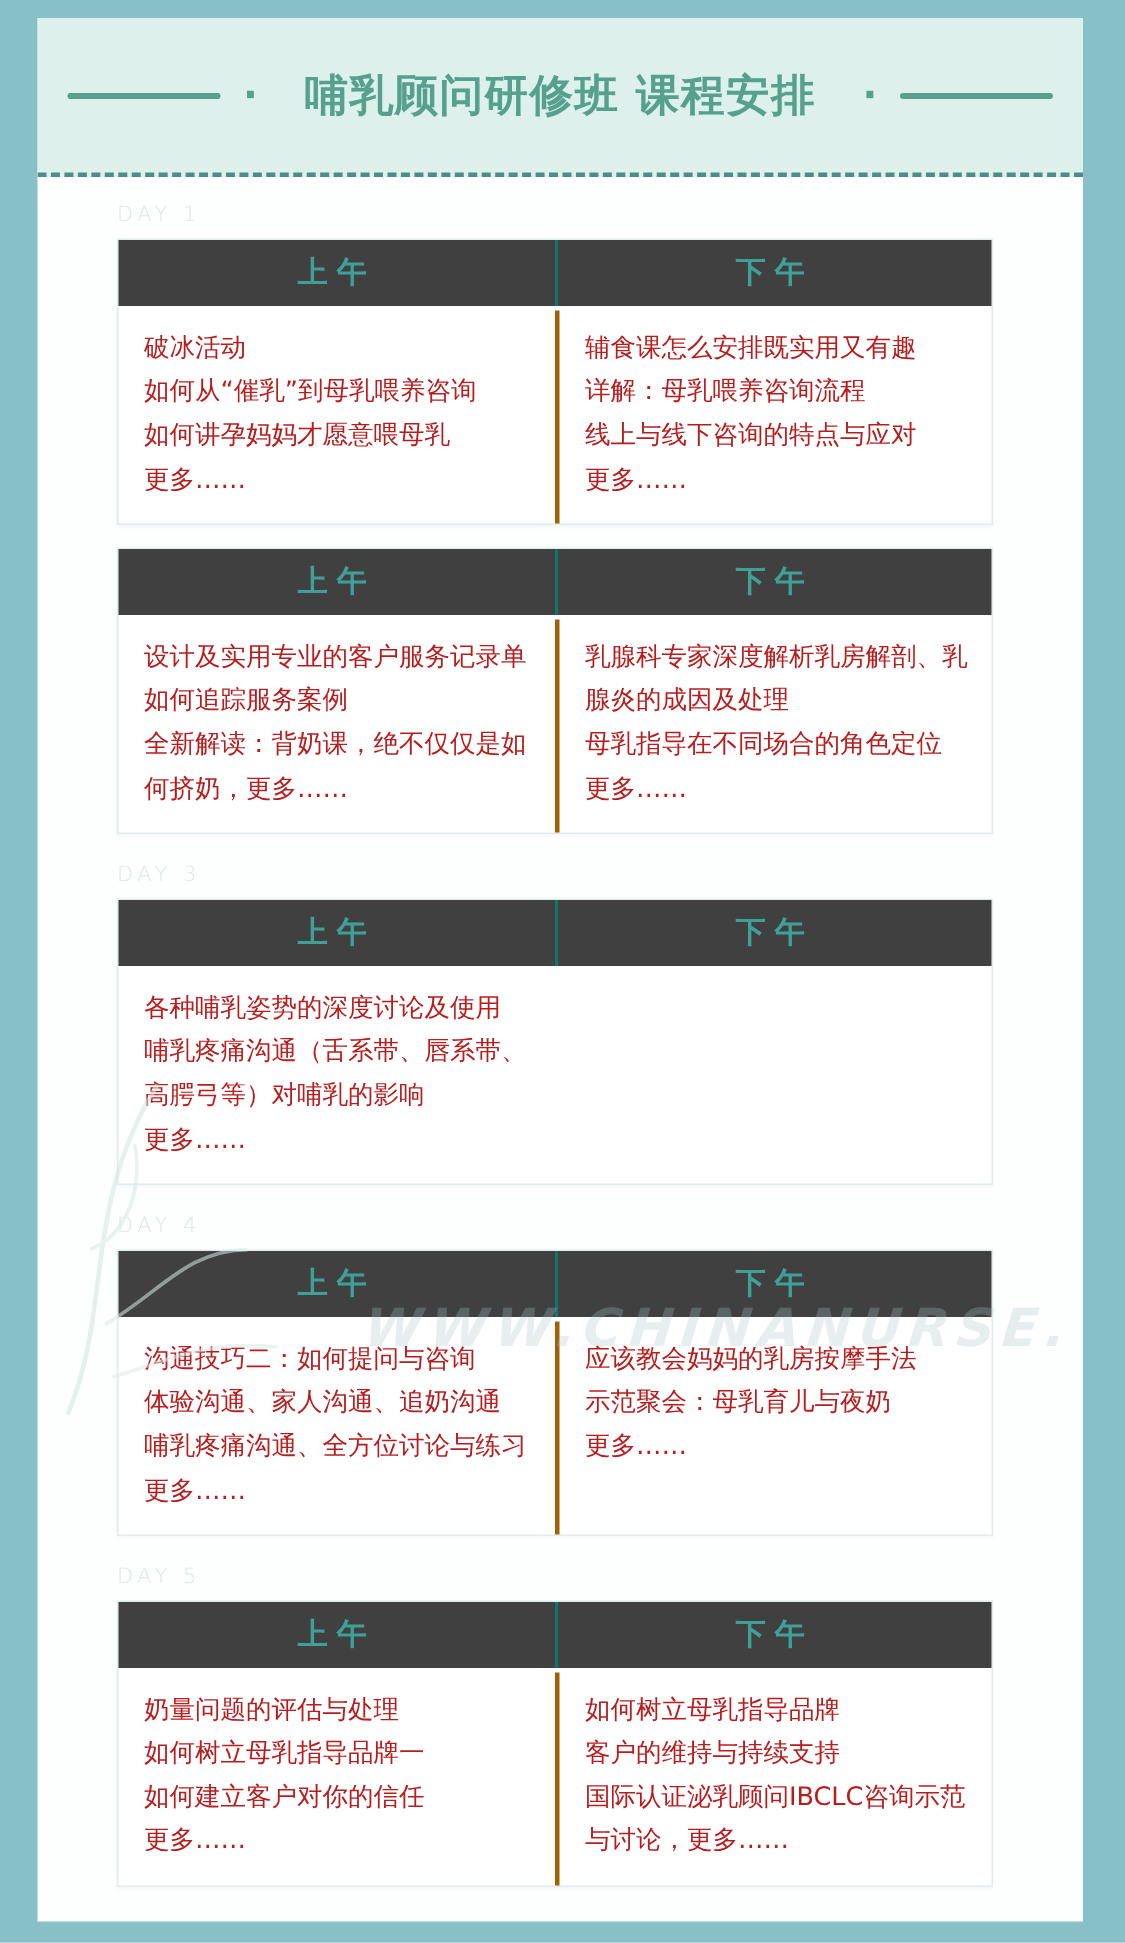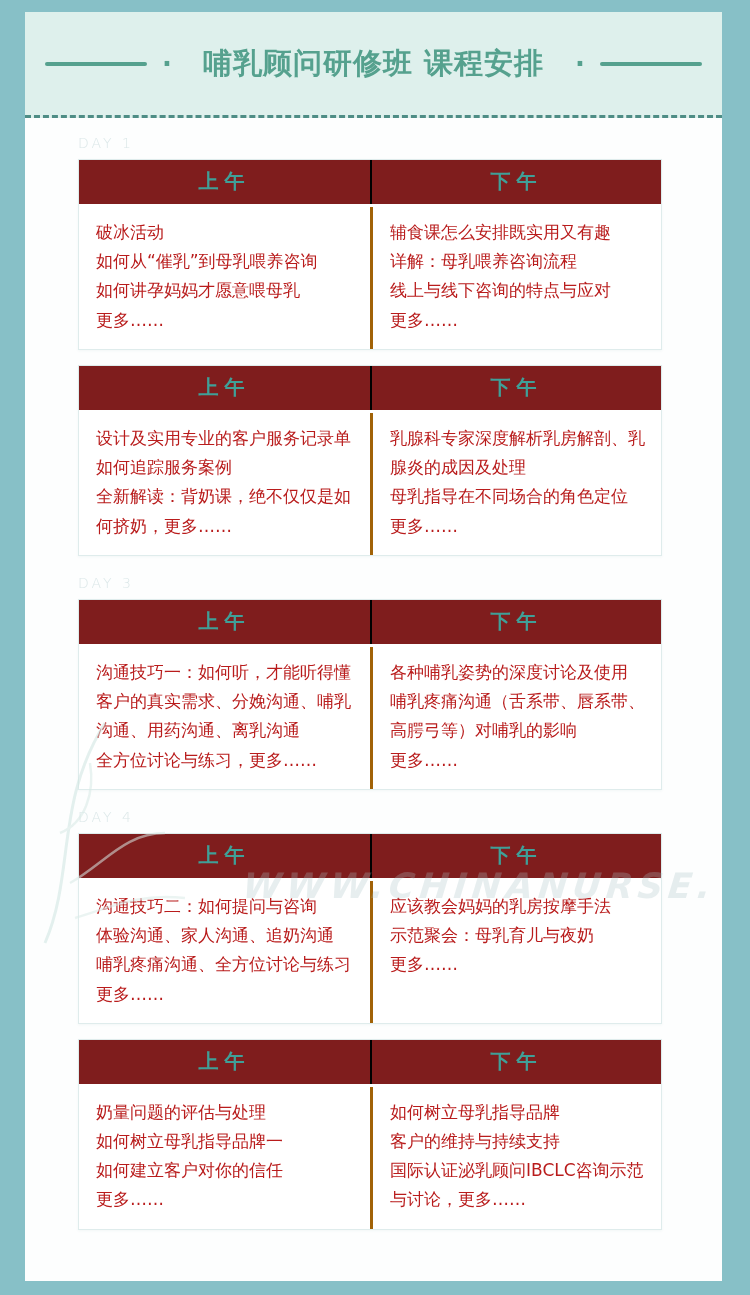--- a/index.html
+++ b/index.html
@@ -43,25 +43,25 @@
   .day-label {
     height:24px; margin-bottom:4px; display:flex; align-items:center;
     font-size:14px; font-weight:300; letter-spacing:3px; color:#dbe7e8;
   }
   .day-table {
     border:1px solid #dfecec; background:#ffffff;
     box-shadow:0 1px 2px rgba(120,160,160,0.08);
   }
   .thead { display:grid; grid-template-columns:1fr 1fr; }
   .th {
-    background:#7f1d1d; color:#3fa098;
+    background:#404040; color:#3fa098;
     font-size:20px; font-weight:bold; text-align:center;
     padding:8px 0 9px; letter-spacing:6px;
   }
-  .th + .th { border-left:2px solid #000000; }
+  .th + .th { border-left:2px solid #0f766e; }
   .tbody { display:grid; grid-template-columns:1fr 1fr; padding-top:3px; }
   .td {
     padding:11px 16px 14px 17px;
     font-size:17px; line-height:1.72; color:#b91c1c;
     white-space:pre-line; min-height:118px;
   }
   .td + .td { border-left:3px solid #a16207; }
 </style>
 </head>
 <body>
@@ -128,22 +128,20 @@
       </section>
 
       <section class="day-section">
         <div class="day-label">DAY 3</div>
         <div class="day-table">
           <div class="thead">
             <div class="th">上午</div>
             <div class="th">下午</div>
           </div>
           <div class="tbody">
-            <div class="td">沟通技巧一：如何听，才能听得懂客户的真实需求、分娩沟通、哺乳沟通、用药沟通、离乳沟通
-全方位讨论与练习，更多……</div>
             <div class="td">各种哺乳姿势的深度讨论及使用
 哺乳疼痛沟通（舌系带、唇系带、高腭弓等）对哺乳的影响
 更多……</div>
           </div>
         </div>
       </section>
 
       <section class="day-section">
         <div class="day-label">DAY 4</div>
         <div class="day-table">
@@ -157,20 +155,21 @@
 哺乳疼痛沟通、全方位讨论与练习
 更多……</div>
             <div class="td">应该教会妈妈的乳房按摩手法
 示范聚会：母乳育儿与夜奶
 更多……</div>
           </div>
         </div>
       </section>
 
       <section class="day-section">
+        <div class="day-label">DAY 5</div>
         <div class="day-table">
           <div class="thead">
             <div class="th">上午</div>
             <div class="th">下午</div>
           </div>
           <div class="tbody">
             <div class="td">奶量问题的评估与处理
 如何树立母乳指导品牌一
 如何建立客户对你的信任
 更多……</div>

